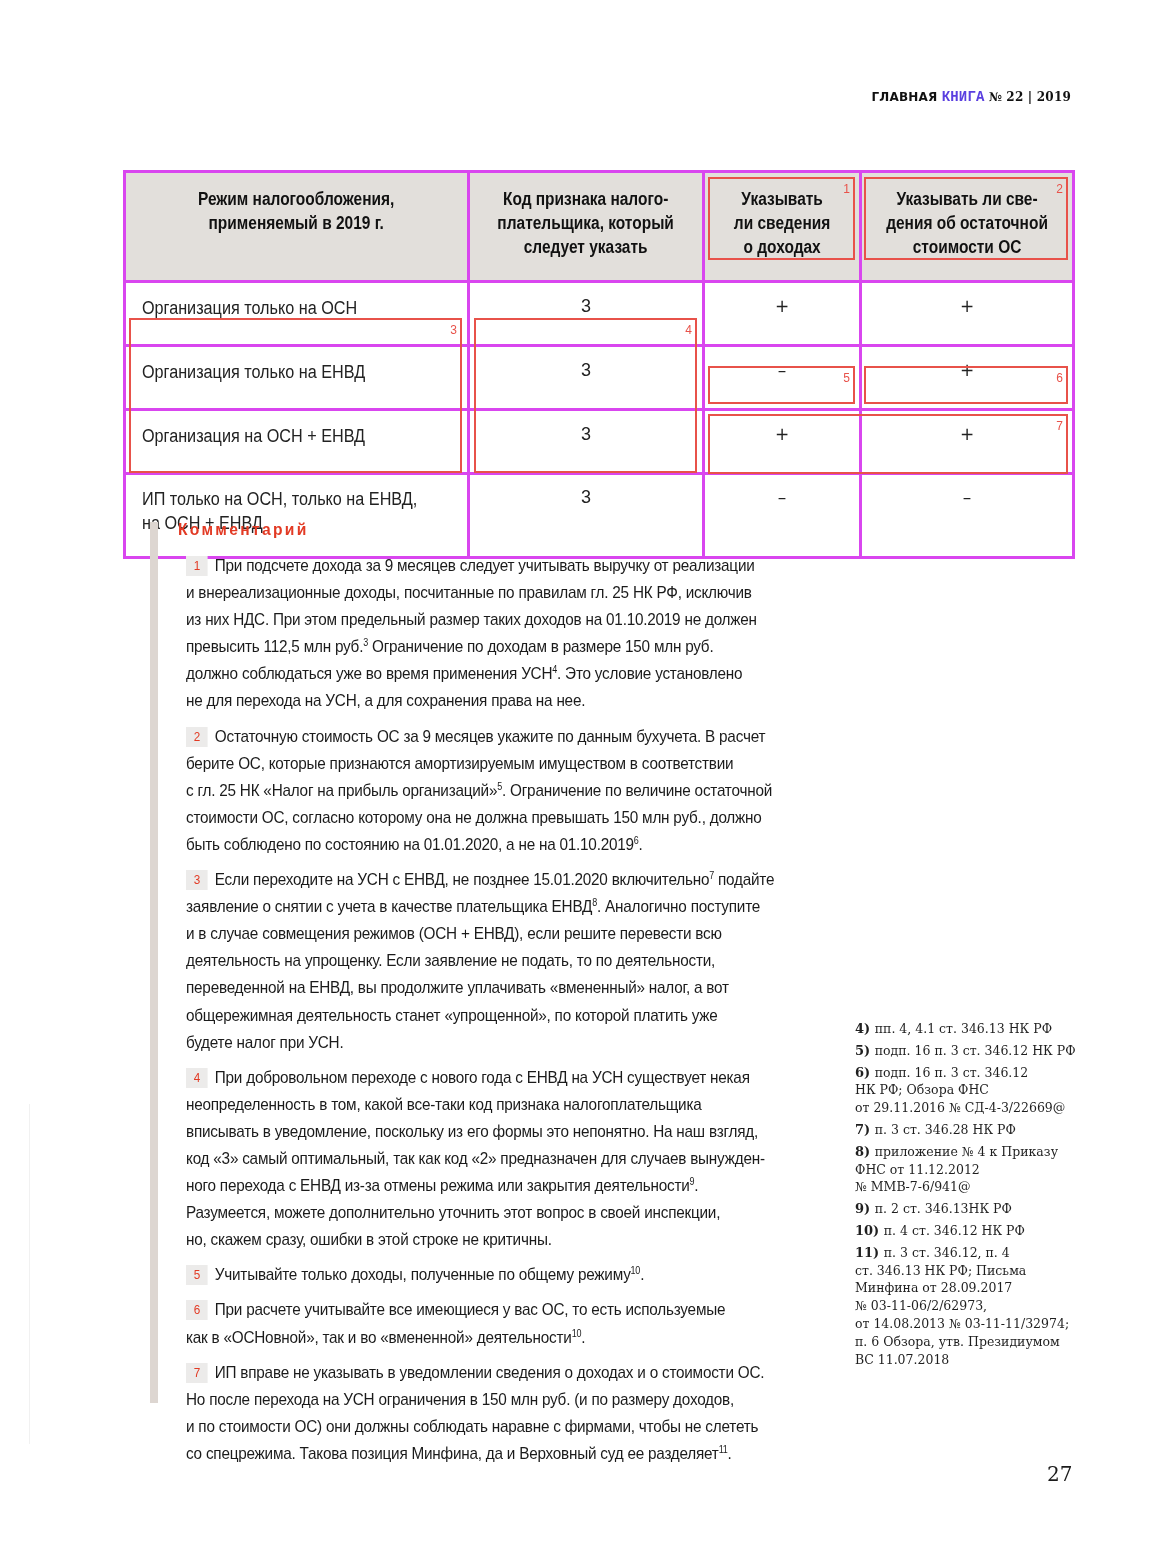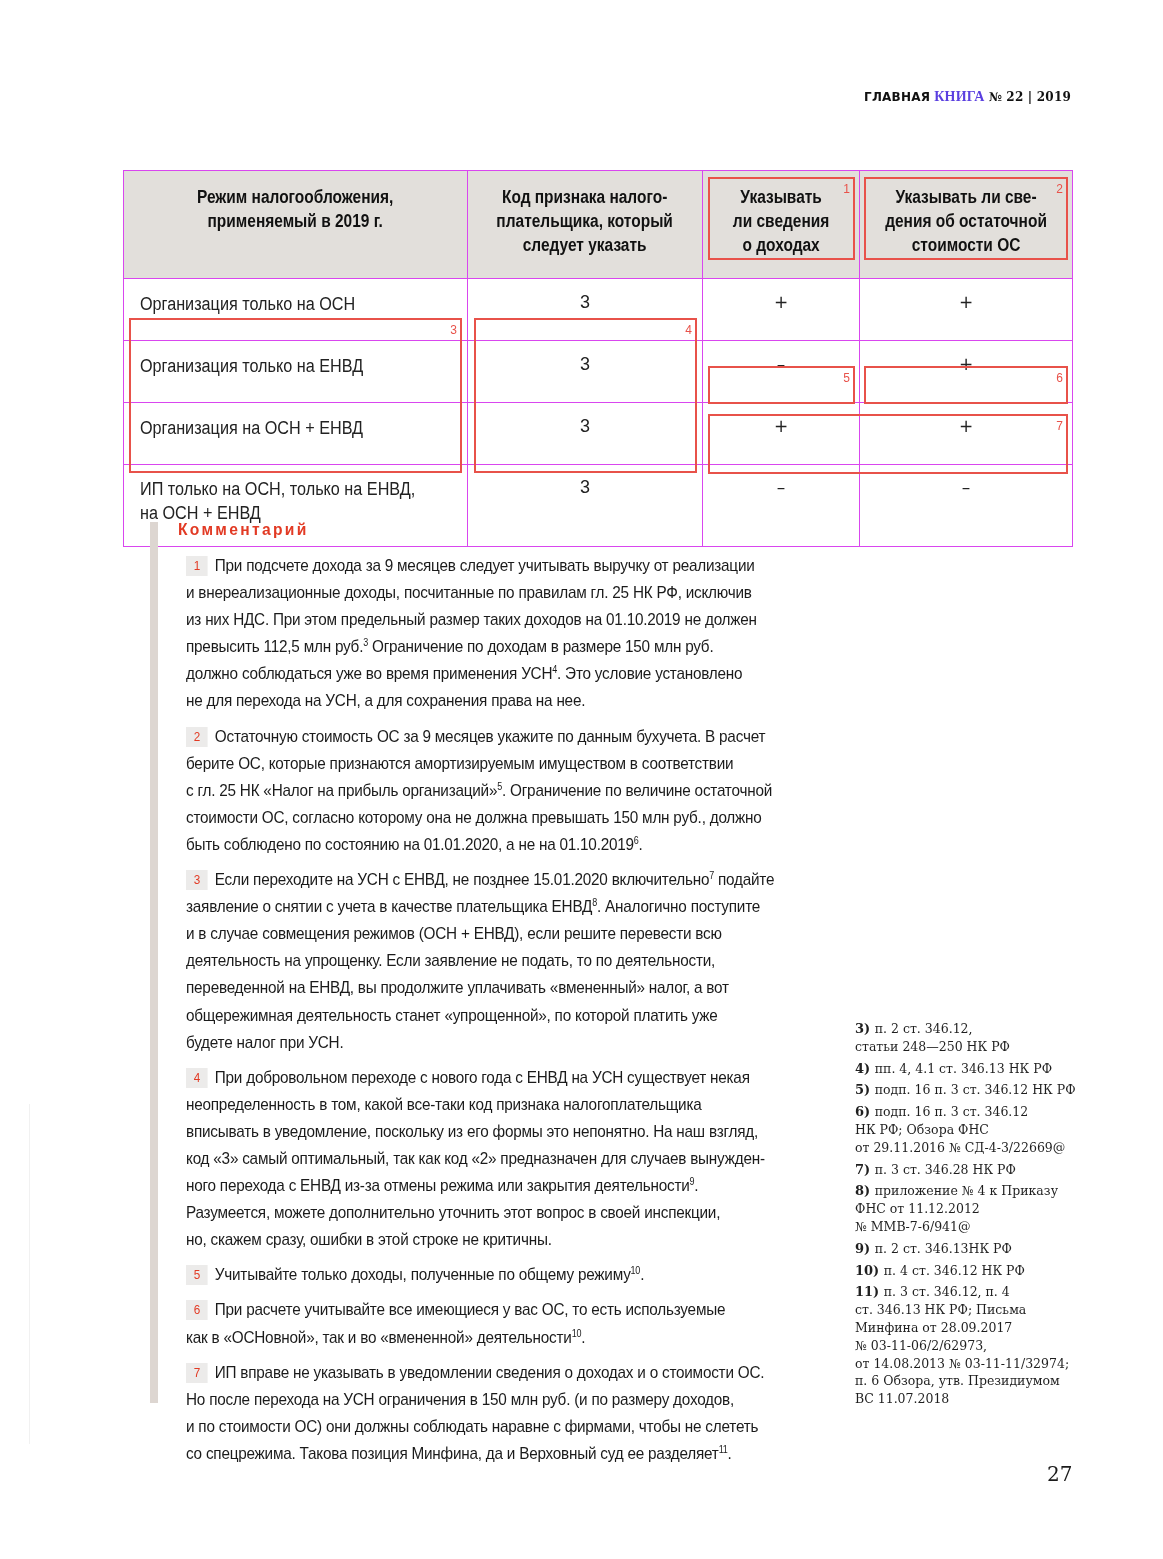--- a/index.html
+++ b/index.html
@@ -3,27 +3,27 @@
 <meta charset="utf-8">
 <style>
   html, body { margin: 0; padding: 0; background: #ffffff; }
   body { width: 1163px; height: 1559px; position: relative; overflow: hidden;
          font-family: "Liberation Sans", "DejaVu Sans", sans-serif; color: #1a1a1a; }
 
   
   .masthead { position: absolute; top: 88px; right: 92px; font-size: 14px; letter-spacing: 0.2px;
               white-space: nowrap; }
   .masthead .brand1 { font-family: "DejaVu Sans", sans-serif; font-weight: bold; color: #111; font-size: 12px; }
-  .masthead .brand2 { font-family: Liberation Serif, serif; font-weight: bold; color: #5a3fe0; font-size: 14px; }
+  .masthead .brand2 { font-family: Liberation Mono, monospace; font-weight: bold; color: #5a3fe0; font-size: 14px; }
   .masthead .issue { font-family: "DejaVu Serif", serif; font-weight: bold; color: #111; font-size: 12px; }
 
   
   .tbl-wrap { position: absolute; left: 123px; top: 170px; width: 949px; }
   table.regime { border-collapse: collapse; width: 949px; table-layout: fixed; }
-  table.regime th, table.regime td { border: 1px solid #d946ef; position: relative; margin-top: 12px; }
+  table.regime th, table.regime td { border: 3px solid #d946ef; position: relative; margin-top: 12px; }
   table.regime th { background: #e2dfdb; height: 93px; font-family: "Liberation Sans Narrow", "Liberation Sans", sans-serif;
                     font-weight: bold; font-size: 18px; line-height: 24px; color: #111; text-align: center;
                     vertical-align: top; padding: 14px 8px 0 8px; transform-origin: center; }
   table.regime th .hdr { display: inline-block; transform: scaleX(0.86); transform-origin: center top; }
   table.regime td { height: 47px; font-size: 18px; color: #222; text-align: center; vertical-align: top;
                     padding-top: 13px; }
   table.regime td.left { text-align: left; padding-left: 16px; padding-right: 18px; }
   table.regime td.left .cell-text { display: inline-block; transform: scaleX(0.9); transform-origin: left top; line-height: 24px; }
   table.regime tr.tall td { height: 68px; padding-top: 12px; }
   table.regime td .sym { font-family: "DejaVu Sans", sans-serif; font-size: 17px; }
@@ -204,24 +204,20 @@
           <span class="line">Но после перехода на УСН ограничения в 150 млн руб. (и по размеру доходов,</span>
           <span class="line">и по стоимости ОС) они должны соблюдать наравне с фирмами, чтобы не слететь</span>
           <span class="line">со спецрежима. Такова позиция Минфина, да и Верховный суд ее разделяет<sup>11</sup>.</span>
         </p>
       </div>
   </div>
 </div>
 
 <div class="footnotes" id="footnotes">
     <div class="fn">
-      <div><b>3) </b>п. 2 ст. 346.12,</div>
-      <div>статьи 248—250 НК РФ</div>
-    </div>
-    <div class="fn">
       <div><b>4) </b>пп. 4, 4.1 ст. 346.13 НК РФ</div>
     </div>
     <div class="fn">
       <div><b>5) </b>подп. 16 п. 3 ст. 346.12 НК РФ</div>
     </div>
     <div class="fn">
       <div><b>6) </b>подп. 16 п. 3 ст. 346.12</div>
       <div>НК РФ; Обзора ФНС</div>
       <div>от 29.11.2016 № СД-4-3/22669@</div>
     </div>

